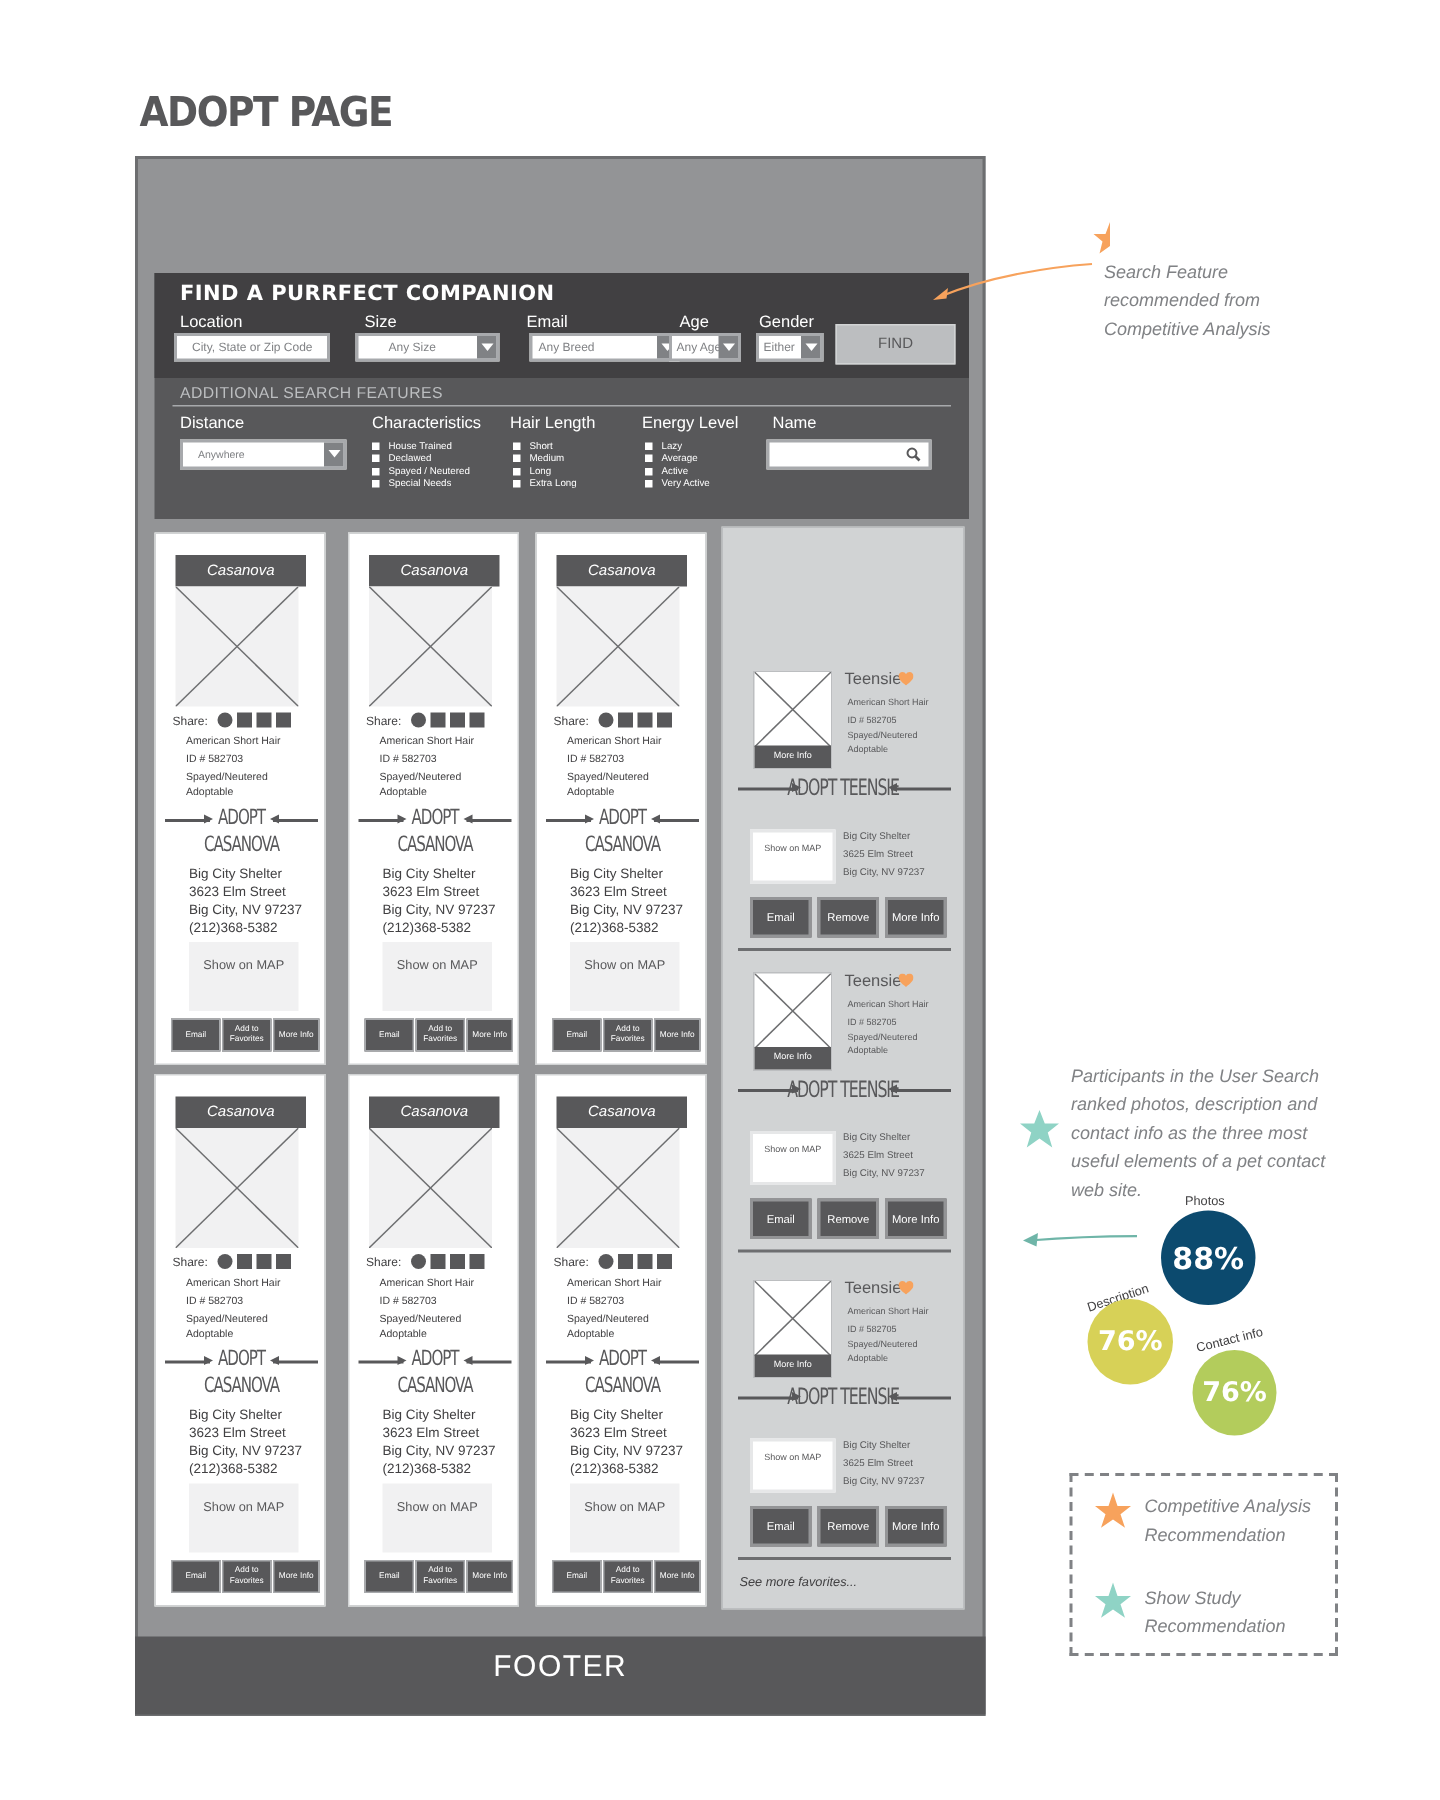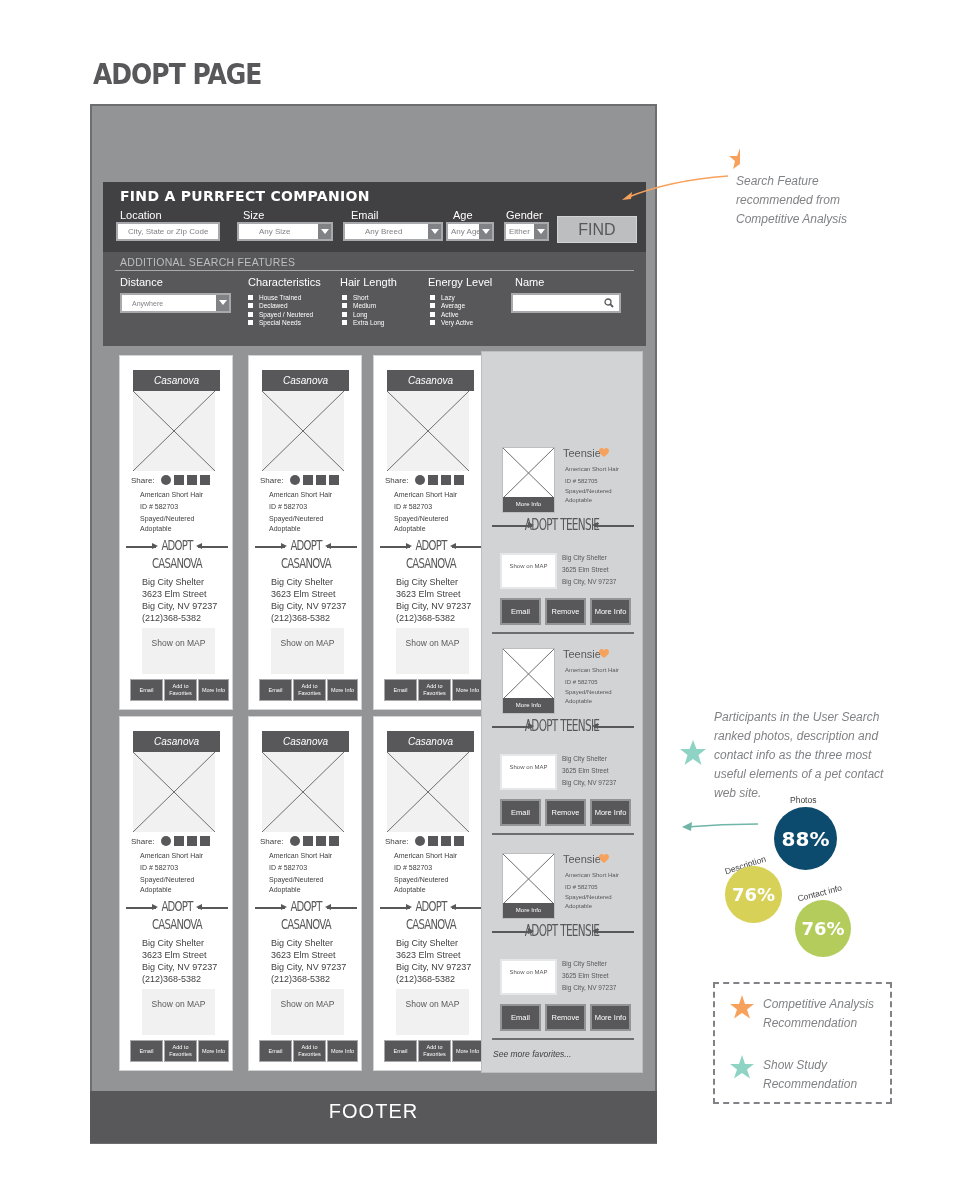--- a/index.html
+++ b/index.html
@@ -7,28 +7,28 @@
     .abs { position: absolute; }
     .page-title { left: 93px; top: 60px; font-family: "DejaVu Sans", sans-serif; font-weight: bold; font-size: 25px; color: #58585a; letter-spacing: -1px; transform: scaleY(1.1); }
     .frame { left: 90px; top: 104px; width: 567px; height: 1040px; background: #939496; border: 2px solid #6d6e70; }
     .search { left: 103px; top: 182px; width: 543px; height: 164px; background: #58585a; }
     .search-top { position: absolute; left: 0; top: 0; width: 543px; height: 70px; background: #414042; }
     .search-title { position: absolute; left: 17px; top: 6px; color: #fff; font-family: "DejaVu Sans", sans-serif; font-weight: bold; font-size: 14px; letter-spacing: 0.3px; }
     .flabel { position: absolute; top: 27px; color: #fff; font-size: 11px; }
     .field { position: absolute; top: 40px; height: 19px; background: #fff; border: 2px solid #a7a9ac; font-size: 8px; color: #808285; padding: 3px 0 0 10px; }
     .dd-arrow { position: absolute; right: 0; top: 0; width: 13px; height: 15px; background: #808285; }
     .dd-arrow::after { content: ""; position: absolute; left: 3px; top: 5px; border-left: 4px solid transparent; border-right: 4px solid transparent; border-top: 5px solid #fff; }
-    .find-btn { position: absolute; left: 454px; top: 34px; width: 80px; height: 27px; background: #bcbec0; border: 1px solid #d1d3d4; color: #58585a; font-size: 16px; text-align: center; line-height: 25px; cursor: pointer; }
+    .find-btn { position: absolute; left: 454px; top: 34px; width: 80px; height: 27px; background: #bcbec0; border: 1px solid #d1d3d4; color: #58585a; font-size: 10px; text-align: center; line-height: 25px; cursor: pointer; }
     .adv-title { position: absolute; left: 17px; top: 74px; color: #bcbec0; font-size: 10.5px; letter-spacing: 0.3px; }
     .adv-rule { position: absolute; left: 12px; top: 88px; width: 519px; height: 1px; background: #a7a9ac; }
     .alabel { position: absolute; top: 94px; color: #fff; font-size: 11px; }
     .cblist { position: absolute; top: 111px; }
     .cb { display: flex; align-items: center; height: 8.5px; color: #fff; font-size: 6.5px; }
     .cb .box { width: 5px; height: 5px; background: #fff; margin-right: 6px; }
-    .card { width: 114px; height: 355px; background: #fff; border: 1px solid #d1d3d4; margin-left: 16px; }
+    .card { width: 114px; height: 355px; background: #fff; border: 1px solid #d1d3d4; }
     .card-name { position: absolute; left: 13px; top: 14px; width: 87px; height: 21px; background: #58585a; color: #fff; font-size: 10px; text-align: center; line-height: 21px; font-style: italic; }
     .card-photo { position: absolute; left: 13px; top: 35px; width: 82px; height: 80px; background: #f1f1f2; }
     .share { position: absolute; left: 11px; top: 119px; font-size: 8px; color: #414042; display: flex; align-items: center; }
     .share .dot { width: 10px; height: 10px; border-radius: 50%; background: #58585a; margin-left: 6px; }
     .share .sq { width: 10px; height: 10px; background: #58585a; margin-left: 3px; }
     .card-desc { position: absolute; left: 20px; top: 133px; font-size: 7px; color: #414042; line-height: 12px; }
     .adopt { position: absolute; left: 0; width: 114px; text-align: center; font-family: "DejaVu Sans", sans-serif; font-size: 14px; color: #58585a; letter-spacing: -1px; line-height: 18px; transform: scaleX(0.72); }
     .arrow-l, .arrow-r { position: absolute; width: 30px; height: 1.5px; background: #58585a; }
     .arrow-l::after { content: ""; position: absolute; right: -2px; top: -3px; border-top: 3.5px solid transparent; border-bottom: 3.5px solid transparent; border-left: 6px solid #58585a; }
     .arrow-r::after { content: ""; position: absolute; left: -2px; top: -3px; border-top: 3.5px solid transparent; border-bottom: 3.5px solid transparent; border-right: 6px solid #58585a; }
@@ -69,21 +69,21 @@
   <div class="search-top">
     <div class="search-title">FIND A PURRFECT COMPANION</div>
 
     <div class="flabel" style="left:17px">Location</div>
     <div class="field" style="left:13px;width:104px"><span>City, State or Zip Code</span></div>
 
     <div class="flabel" style="left:140px">Size</div>
     <div class="field" style="left:134px;width:96px;padding-left:20px"><span>Any Size</span><span class="dd-arrow"></span></div>
 
     <div class="flabel" style="left:248px">Email</div>
-    <div class="field" style="left:240px;width:100px;padding-left:20px"><span>Any Breed</span><span class="dd-arrow"></span></div>
+    <div class="field" style="left:250px;width:100px;padding-left:4px"><span>Any Breed</span><span class="dd-arrow"></span></div>
 
     <div class="flabel" style="left:350px">Age</div>
     <div class="field" style="left:343px;width:48px;padding-left:3px"><span>Any Age</span><span class="dd-arrow"></span></div>
 
     <div class="flabel" style="left:403px">Gender</div>
     <div class="field" style="left:401px;width:45px;padding-left:3px"><span>Either</span><span class="dd-arrow"></span></div>
 
     <div class="find-btn">FIND</div>
   </div>
 

